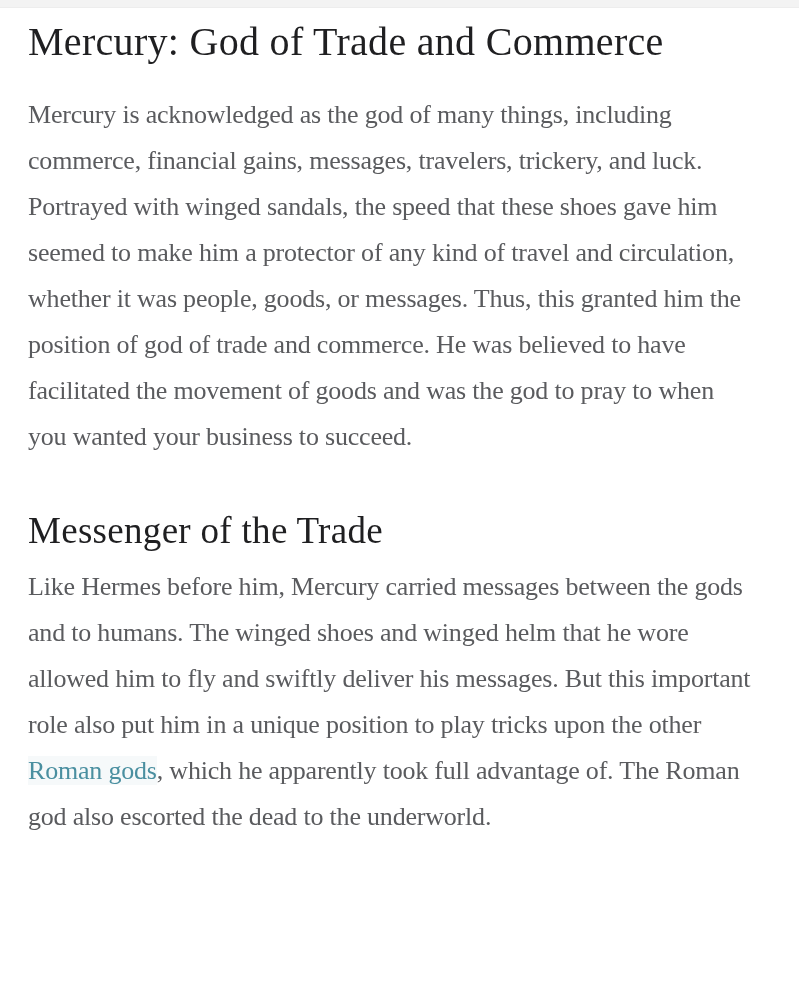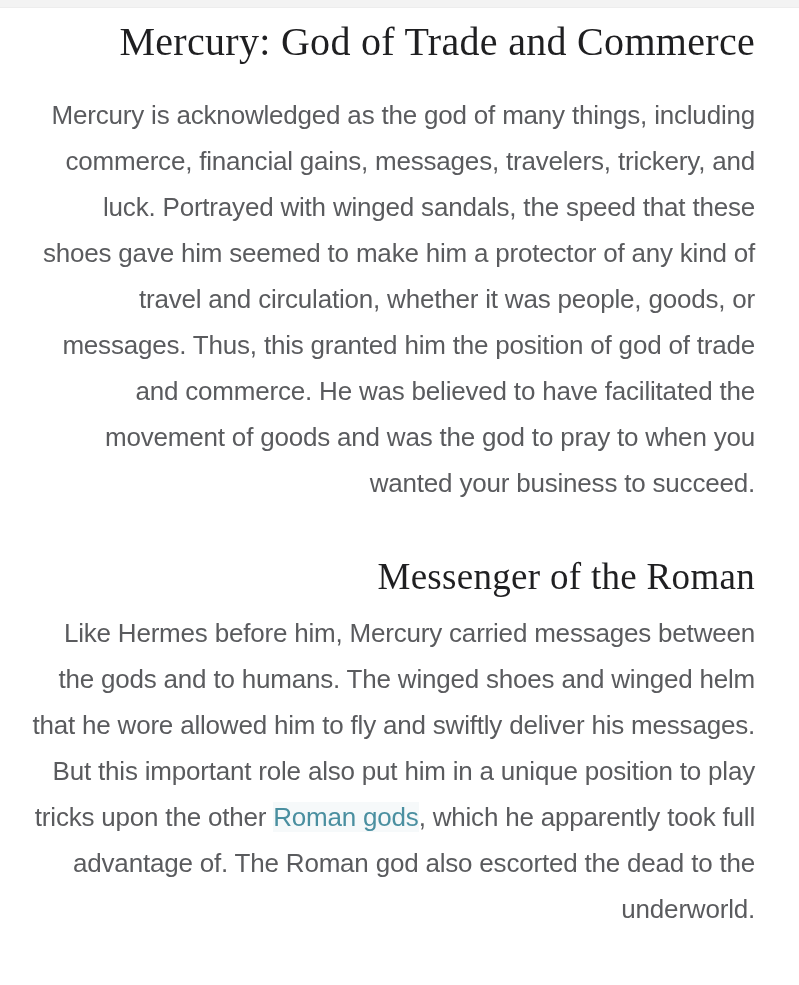--- a/index.html
+++ b/index.html
@@ -13,42 +13,41 @@
     overflow: hidden;
     font-family: "Liberation Sans", sans-serif;
   }
   .top-strip {
     height: 7px;
     background: #f3f3f3;
     border-bottom: 1px solid #ededed;
   }
   .article {
     padding: 0 44px 0 28px;
-    text-align: right;
   }
   .article h1 {
     font-family: "Liberation Serif", serif;
     font-weight: 400;
     font-size: 40px;
     line-height: 56px;
     letter-spacing: 0.3px;
     color: #1f1f21;
     margin: 6px 0 0 0;
   }
   .article h2 {
     font-family: "Liberation Serif", serif;
     font-weight: 400;
     font-size: 37px;
     line-height: 50px;
     letter-spacing: 0.3px;
     color: #1f1f21;
     margin: 46px 0 0 0;
   }
   .article p {
-    font-family: Liberation Sans, sans-serif;
+    font-family: Liberation Serif, serif;
     font-size: 26px;
     line-height: 46px;
     letter-spacing: -0.2px;
     color: #5a5b5e;
     margin: 22px 0 0 0;
   }
   .article p.second {
     margin-top: 8px;
   }
   a.inline-link {
@@ -61,16 +60,16 @@
 </head>
 <body>
 
 <div class="top-strip"></div>
 
 <main class="article">
   <h1>Mercury: God of Trade and Commerce</h1>
 
   <p>Mercury is acknowledged as the god of many things, including commerce, financial gains, messages, travelers, trickery, and luck. Portrayed with winged sandals, the speed that these shoes gave him seemed to make him a protector of any kind of travel and circulation, whether it was people, goods, or messages. Thus, this granted him the position of god of trade and commerce. He was believed to have facilitated the movement of goods and was the god to pray to when you wanted your business to succeed.</p>
 
-  <h2>Messenger of the Roman</h2>
+  <h2>Messenger of the Trade</h2>
 
   <p class="second"><span>Like Hermes before him, Mercury carried messages between the gods and to humans. The winged shoes and winged helm that he wore allowed him to fly and swiftly deliver his messages. But this important role also put him in a unique position to play tricks upon the other </span><a class="inline-link">Roman gods</a><span>, which he apparently took full advantage of. The Roman god also escorted the dead to the underworld.</span></p>
 </main>
 
 </body></html>

